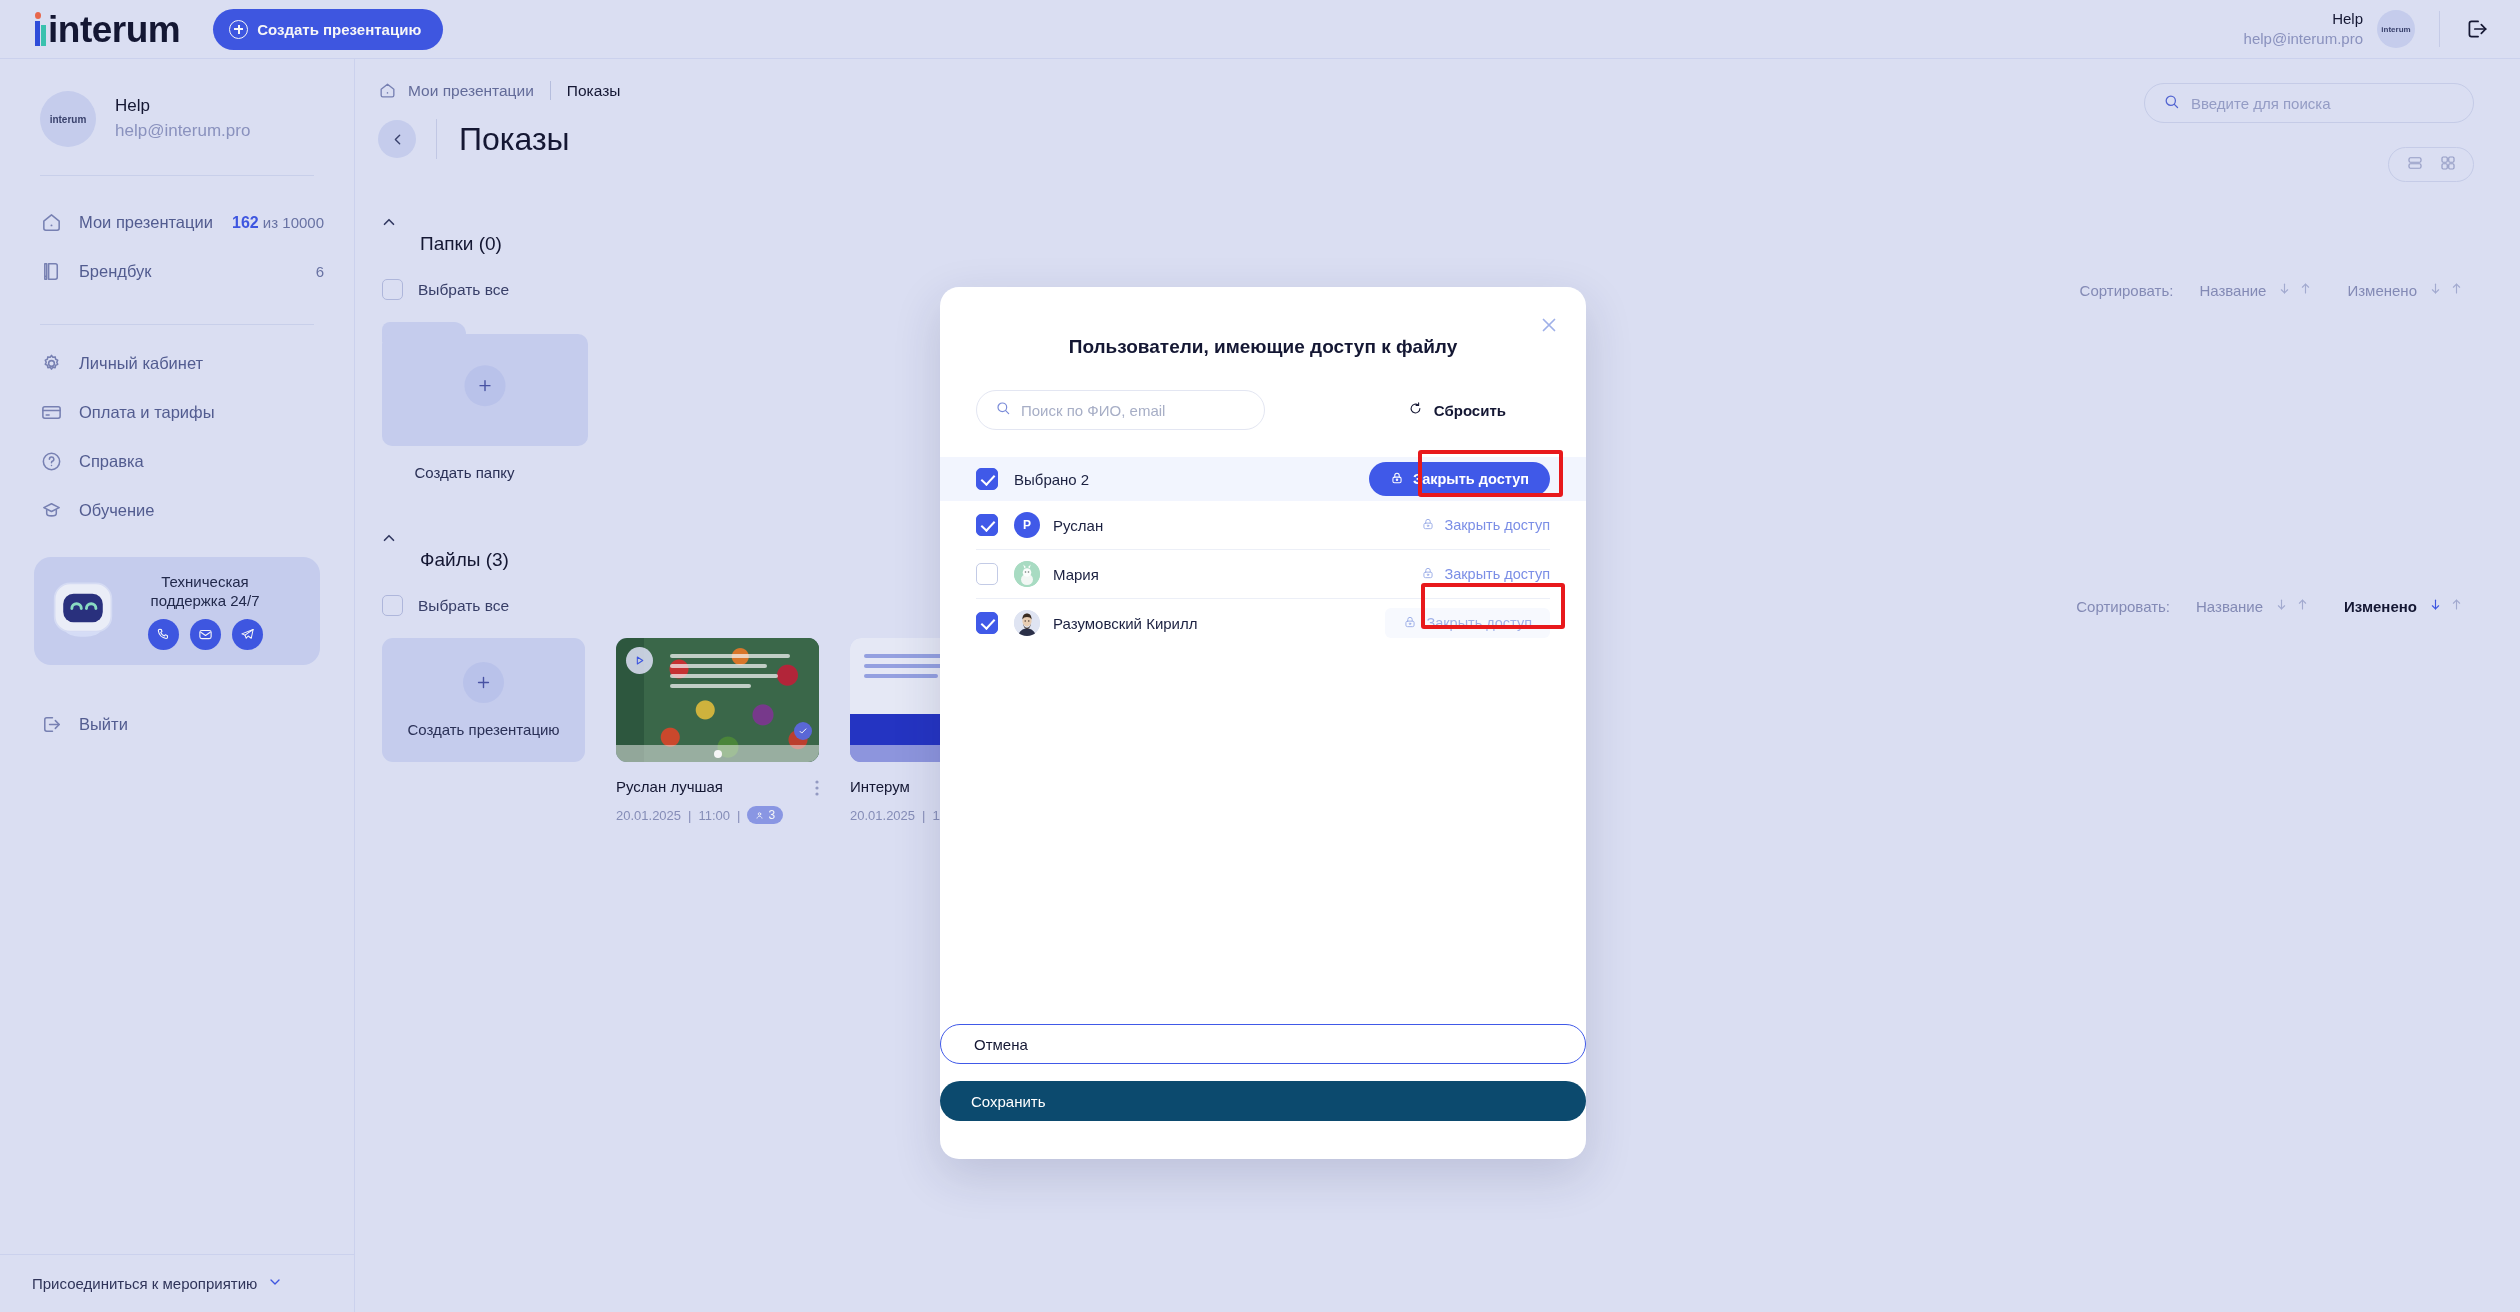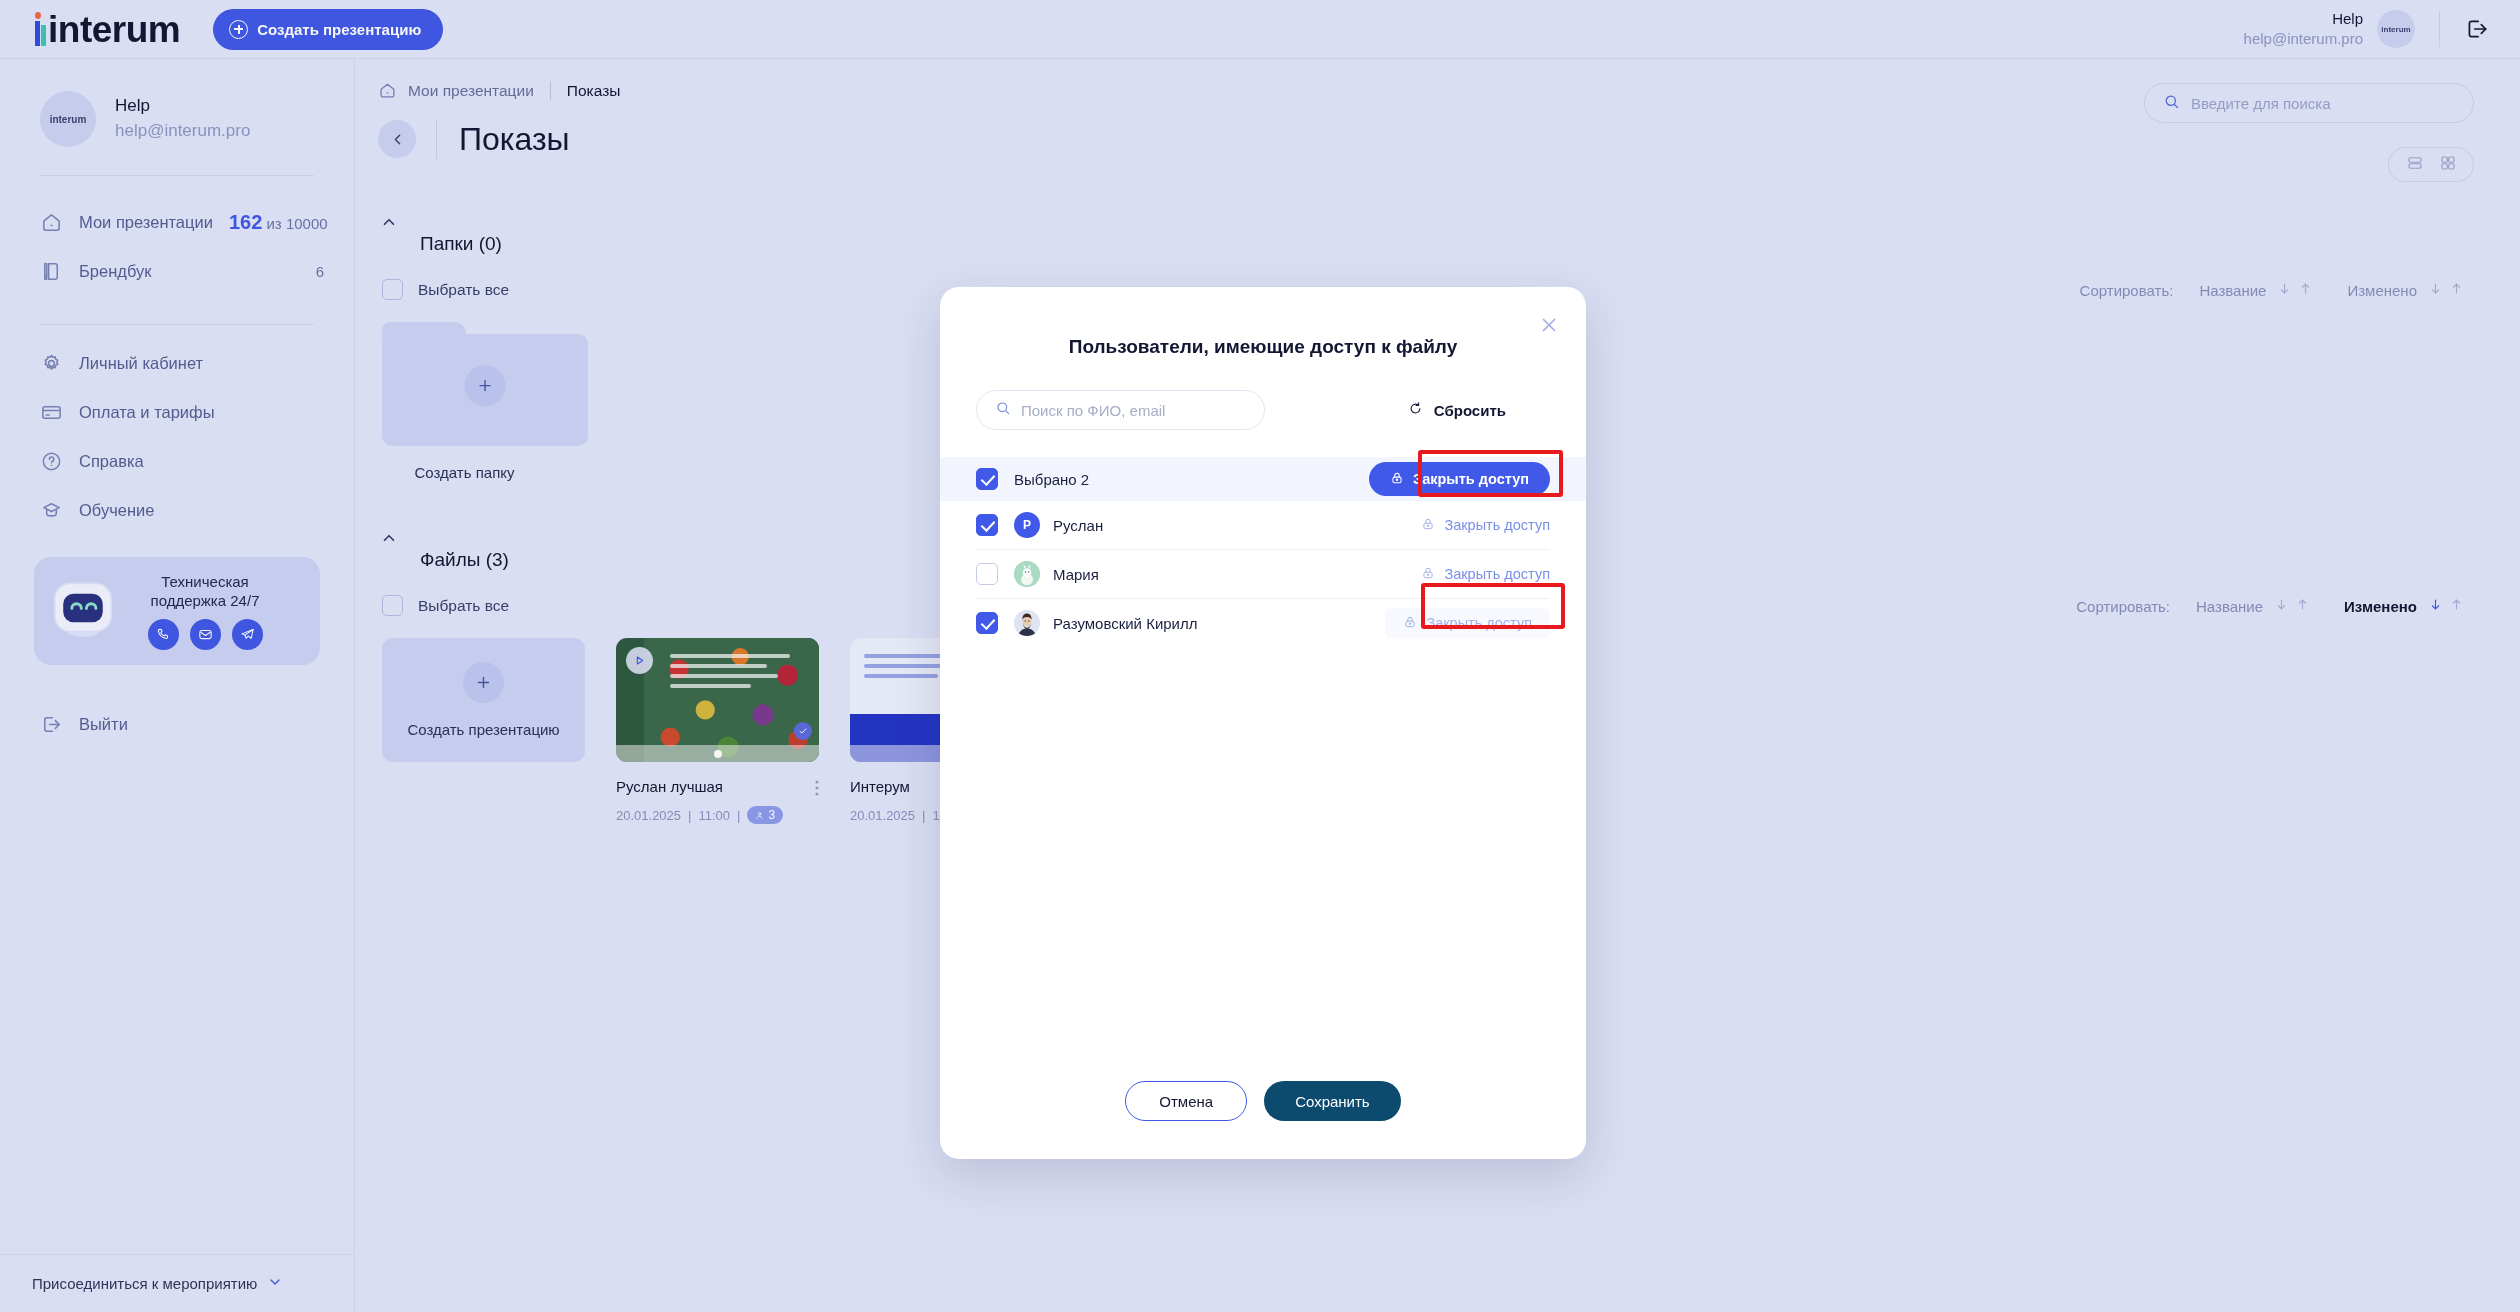--- a/index.html
+++ b/index.html
@@ -80,21 +80,21 @@
   .side-divider { height: 1px; background: #d0d7f2; margin: 28px 40px 0 40px; }
 
   .nav { padding: 22px 0 0 0; }
   .nav-item {
     display: flex; align-items: center; height: 49px;
     padding-left: 40px; padding-right: 30px; cursor: pointer; gap: 16px;
   }
   .nav-ico { width: 23px; height: 23px; flex: none; color: #7b85b8; }
   .nav-label { font-size: 16.5px; color: #555f94; white-space: nowrap; }
   .nav-meta { margin-left: auto; font-size: 15px; color: #6c76a8; white-space: nowrap; }
-  .nav-meta b { color: #4059e8; font-weight: 700; font-size: 20px; }
+  .nav-meta b { color: #4059e8; font-weight: 700; font-size: 16px; }
   .nav-meta span.small { color: #6c76a8; font-weight: 400; }
 
   .support-card {
     margin: 22px 34px 0 34px; background: #ccd4f5; border-radius: 17px;
     height: 108px; display: flex; align-items: center; padding: 0 14px 0 6px;
     position: relative; overflow: hidden;
   }
   .bot { width: 86px; height: 86px; flex: none; }
   .support-right { margin-left: 6px; }
   .support-text {
@@ -334,21 +334,21 @@
   .hl-b { right: 21px; top: -16px; width: 144px; height: 46px; }
   .revoke-btn-ghost {
     position: absolute; right: 36px; height: 30px; padding: 0 18px;
     border-radius: 6px; background: #f7f9fe;
     display: flex; align-items: center; gap: 9px; font-size: 14.5px;
     color: #9fb0e8; cursor: pointer; white-space: nowrap;
   }
 
   .modal-foot {
     position: absolute; left: 0; right: 0; bottom: 38px;
-    display: flex; justify-content: center; gap: 17px;
+    display: flex; justify-content: center; gap: 17px; flex-direction: column;
   }
   .btn-cancel {
     height: 40px; padding: 0 33px; border-radius: 21px; background: #fff;
     border: 1.4px solid #4059e8; color: #141733; font-size: 15px;
     display: flex; align-items: center; cursor: pointer;
     font-family: "Liberation Sans", sans-serif;
   }
   .btn-save {
     height: 40px; padding: 0 31px; border-radius: 21px; background: #0c4a6e;
     border: none; color: #fff; font-size: 15px; display: flex;

